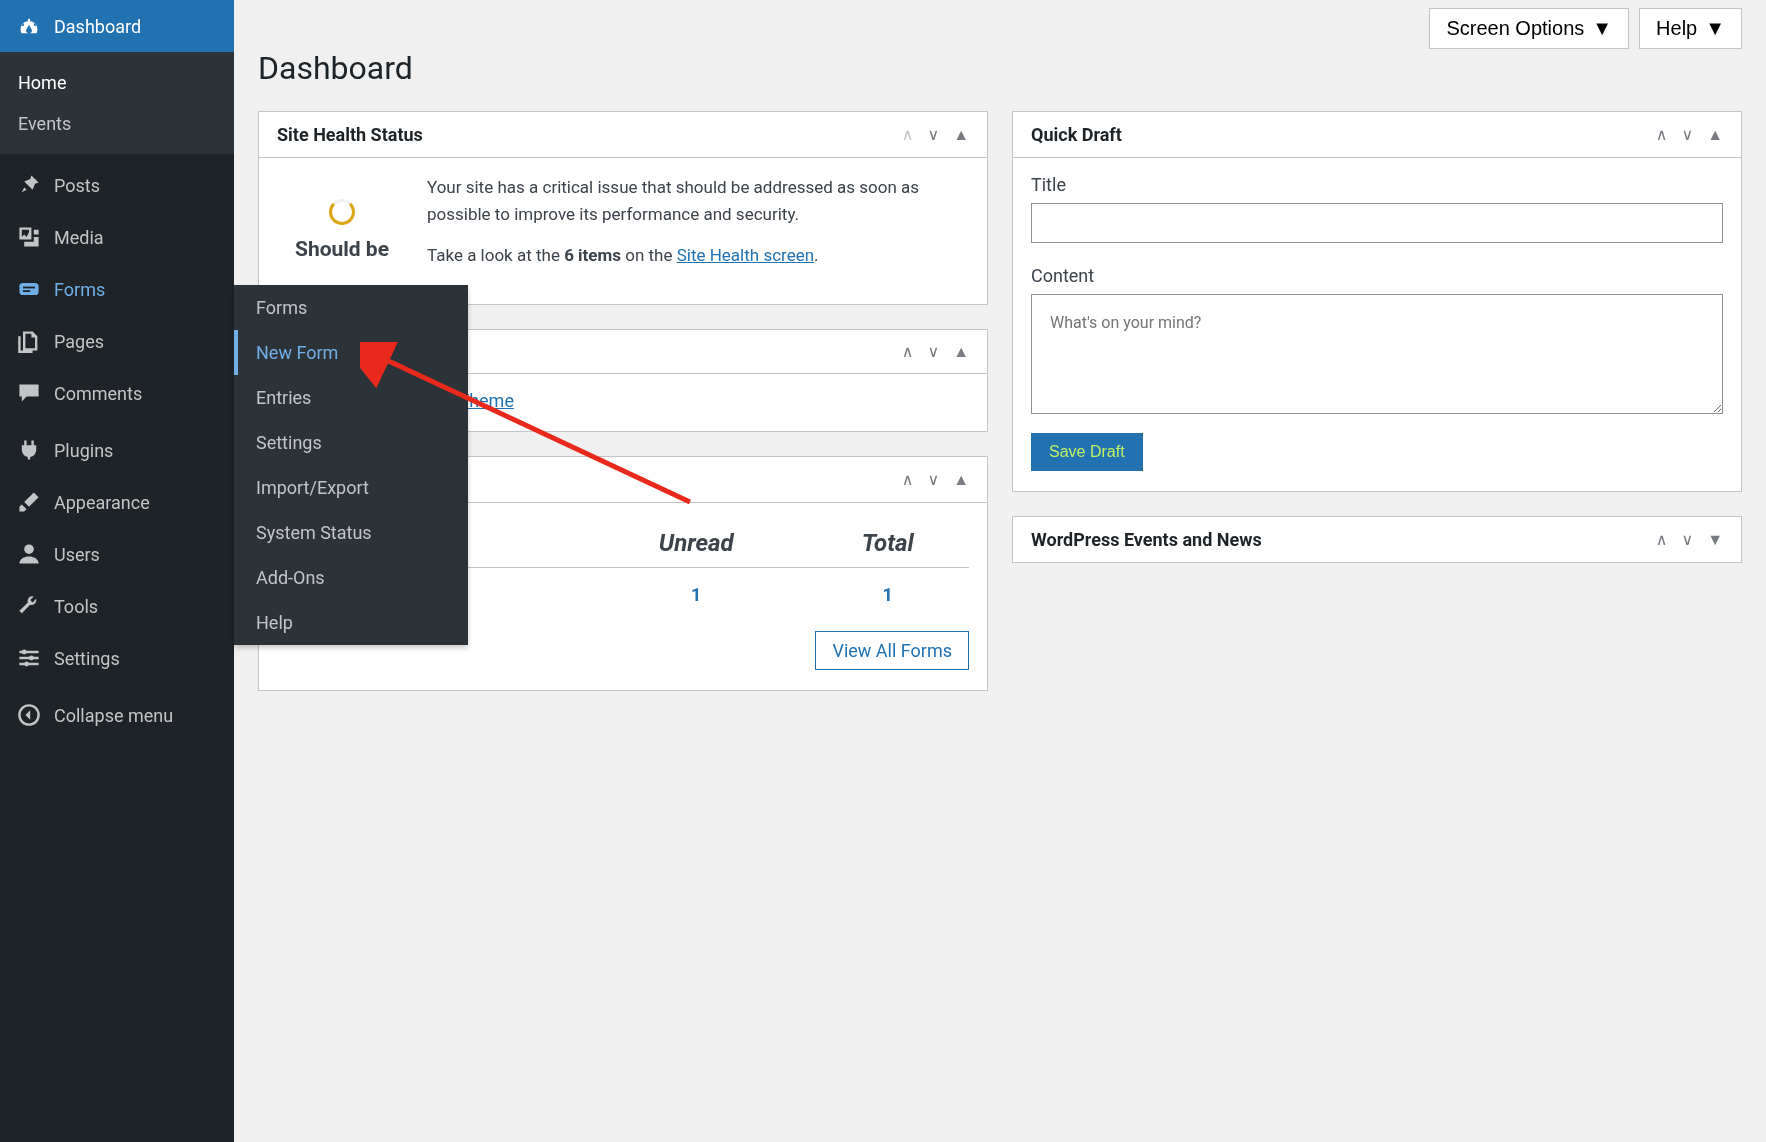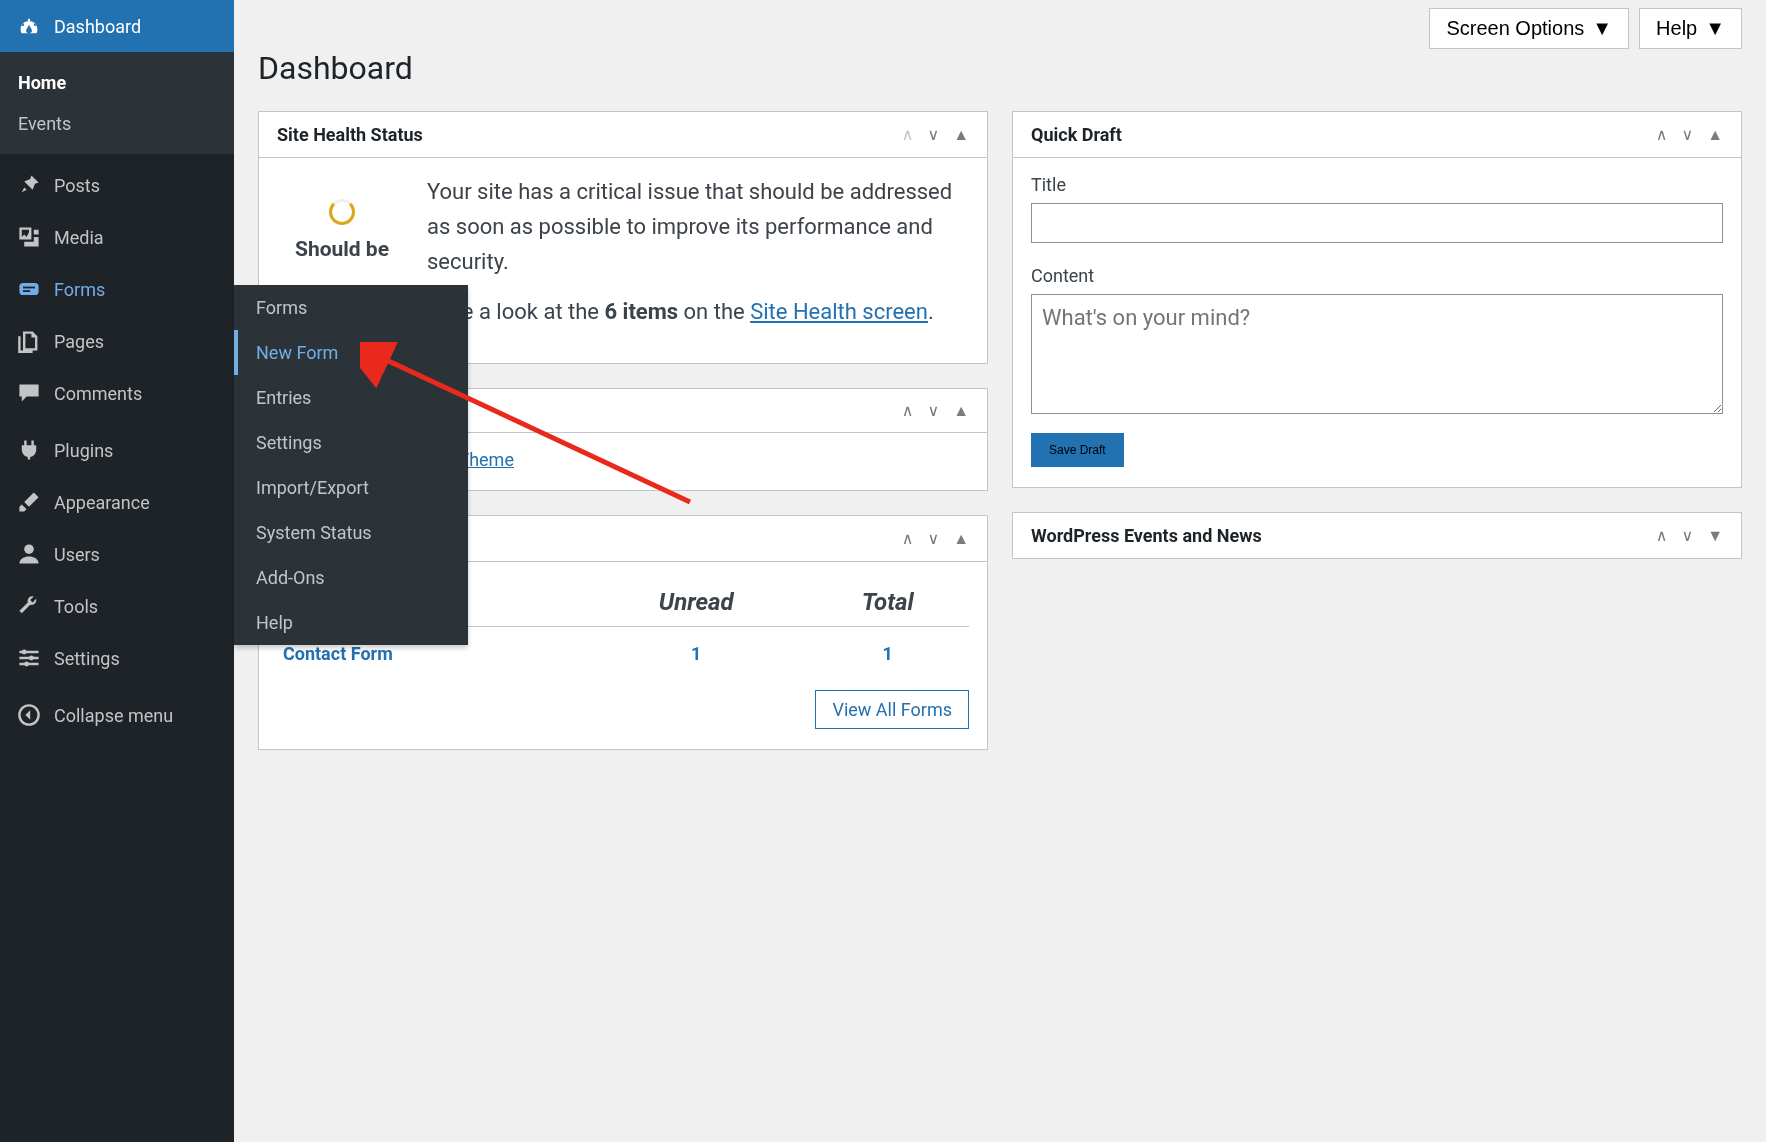--- a/index.html
+++ b/index.html
@@ -7,21 +7,21 @@
 
 .sidebar { position: fixed; left: 0; top: 0; width: 234px; height: 100%; background: #1d2327; color: #f0f0f1; }
 .sidebar-item { display: flex; align-items: center; padding: 13px 16px; cursor: pointer; color: #c3c4c7; font-size: 18px; }
 .sidebar-item.current { background: #2271b1; color: #fff; position: relative; }
 .sidebar-item.current::after { content: ''; position: absolute; right: -10px; top: 50%; transform: translateY(-50%); border: 10px solid transparent; border-right-color: #f0f0f1; }
 .sidebar-item.active { color: #72aee6; }
 .sidebar-item .icon { width: 26px; height: 26px; margin-right: 12px; display: flex; align-items: center; justify-content: center; }
 .sidebar-item .icon svg { width: 24px; height: 24px; fill: currentColor; }
 .sidebar-sub { background: #2c3338; padding: 10px 0; }
 .sidebar-sub-item { padding: 10px 18px; color: #c3c4c7; cursor: pointer; font-size: 18px; }
-.sidebar-sub-item.active { color: #fff; font-weight: 700; }
+.sidebar-sub-item.active { color: #fff; font-weight: 400; }
 .sidebar-sep { height: 5px; background: transparent; }
 
 .flyout { position: fixed; left: 234px; top: 285px; width: 234px; background: #2c3338; box-shadow: 0 3px 5px rgba(0,0,0,.2); }
 .flyout-item { padding: 12px 22px; color: #c3c4c7; cursor: pointer; font-size: 18px; }
 .flyout-item.highlighted { color: #72aee6; border-left: 4px solid #72aee6; padding-left: 18px; }
 
 .main { margin-left: 234px; padding: 0 24px; }
 .toolbar { display: flex; justify-content: flex-end; gap: 10px; padding: 8px 0 0; }
 .toolbar-btn { background: #fff; border: 1px solid #c3c4c7; padding: 8px 16px; cursor: pointer; font-size: 20px; display: flex; align-items: center; gap: 8px; }
 
@@ -34,39 +34,39 @@
 .postbox-header { display: flex; justify-content: space-between; align-items: center; border-bottom: 1px solid #c3c4c7; padding: 12px 18px; }
 .postbox-header h2 { font-size: 18px; font-weight: 700; color: #1d2327; }
 .postbox-controls { display: flex; gap: 14px; color: #787c82; }
 .postbox-controls span { cursor: pointer; font-size: 16px; }
 .postbox-body { padding: 16px 18px 20px; }
 
 .site-health { display: flex; gap: 20px; }
 .site-health-left { text-align: center; min-width: 130px; padding-top: 25px; }
 .spinner { width: 26px; height: 26px; border: 3px solid #dba617; border-top-color: #f0f0f1; border-radius: 50%; margin: 0 auto 12px; }
 .site-health-status { font-weight: 700; font-size: 21px; }
-.site-health-msg { font-size: 22px; line-height: 1.6; }
+.site-health-msg { font-size: 17px; line-height: 1.6; }
 .site-health-msg p { margin-bottom: 14px; }
 .site-health-msg a { color: #2271b1; text-decoration: underline; }
 
 .glance-body { font-size: 18px; }
 .glance-body a { color: #2271b1; text-decoration: underline; }
 
 .gf-table { width: 100%; border-collapse: collapse; }
 .gf-table th { text-align: left; font-style: italic; font-weight: 700; font-size: 24px; padding: 10px 6px; border-bottom: 1px solid #c3c4c7; }
 .gf-table td { padding: 16px 6px; font-size: 18px; }
 .gf-table a { color: #2271b1; font-weight: 700; text-decoration: none; }
 .gf-table .num { color: #2271b1; font-weight: 700; text-align: center; }
 .gf-footer { text-align: right; margin-top: 10px; }
 .gf-footer a { border: 1px solid #2271b1; color: #2271b1; padding: 8px 16px; display: inline-block; text-decoration: none; font-size: 18px; }
 
 .qd-label { font-size: 18px; margin-bottom: 8px; display: block; }
 .qd-input { width: 100%; border: 1px solid #8c8f94; padding: 10px; font-size: 16px; margin-bottom: 22px; }
-.qd-textarea { width: 100%; border: 1px solid #8c8f94; padding: 10px; font-size: 22px; height: 120px; resize: vertical; margin-bottom: 16px; font-family: inherit; }
-.btn-primary { background: #2271b1; color: #000000; border: none; padding: 10px 18px; font-size: 12px; cursor: pointer; }
+.qd-textarea { width: 100%; border: 1px solid #8c8f94; padding: 18px; font-size: 16px; height: 120px; resize: vertical; margin-bottom: 16px; font-family: inherit; }
+.btn-primary { background: #2271b1; color: #bef264; border: none; padding: 10px 18px; font-size: 16px; cursor: pointer; }
 
 .arrow { position: fixed; left: 360px; top: 342px; pointer-events: none; z-index: 100; }
 </style>
 </head>
 <body>
 
 <div class="sidebar">
   <div class="sidebar-item current">
     <span class="icon">
         <svg viewBox="0 0 20 20">

